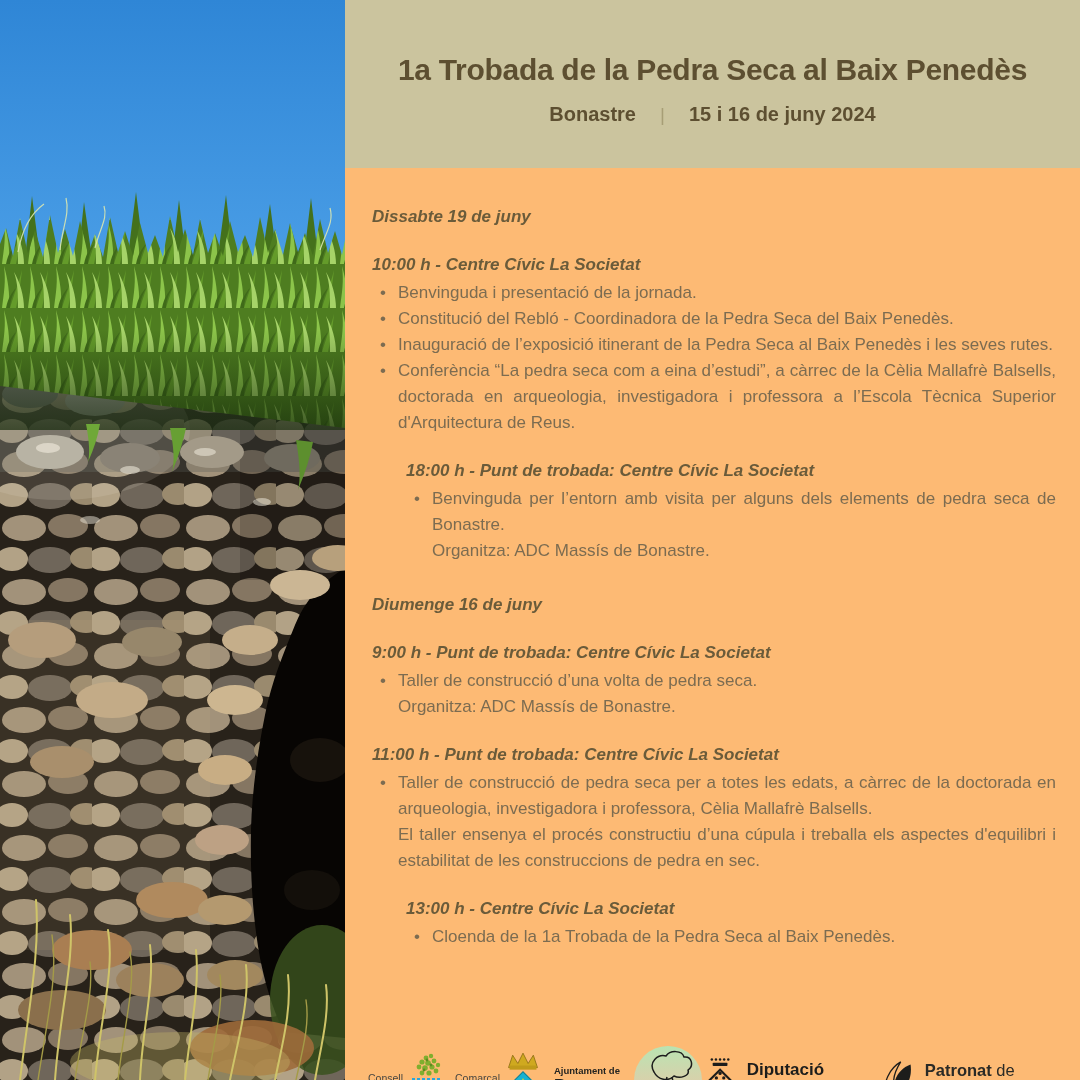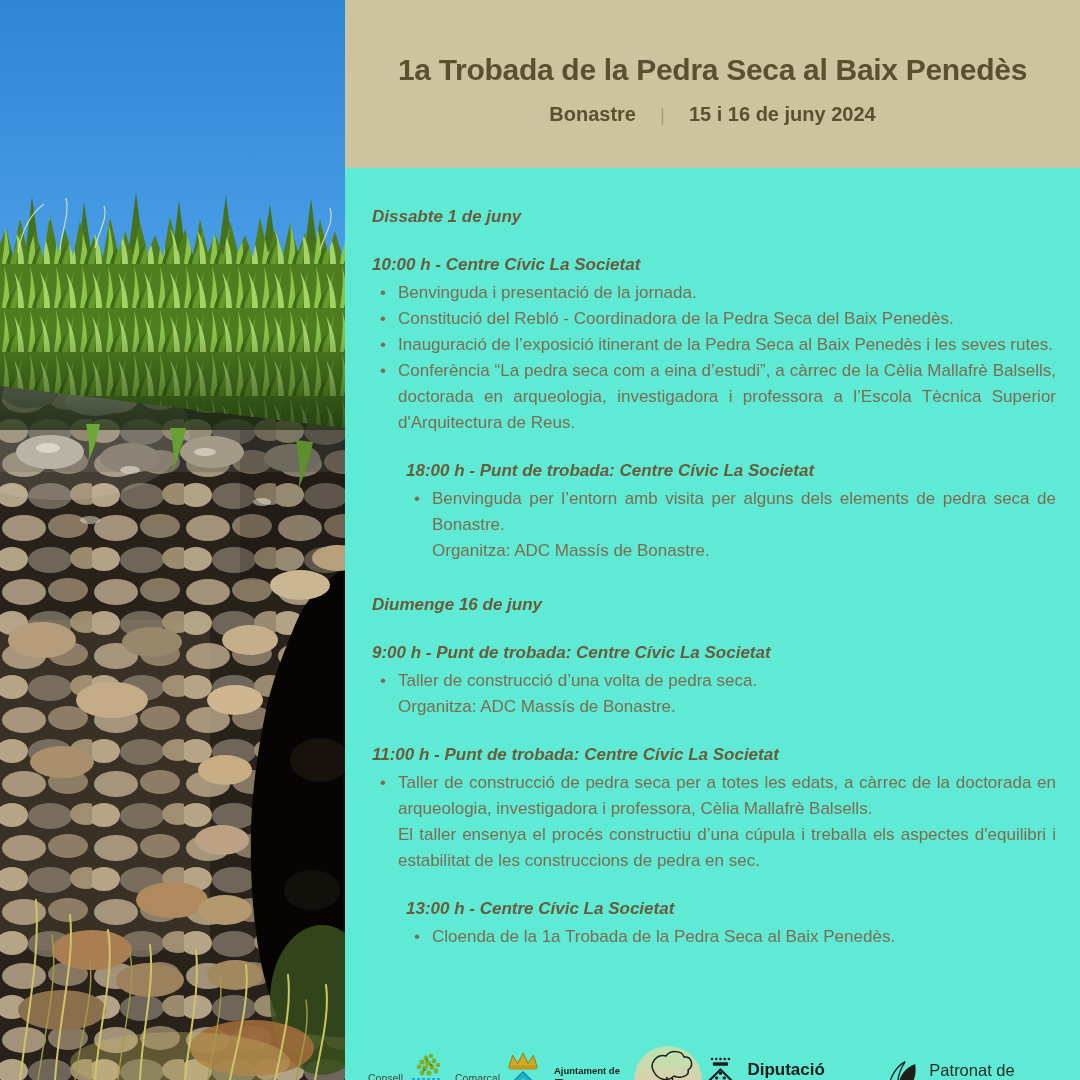--- a/index.html
+++ b/index.html
@@ -1,17 +1,17 @@
 <!DOCTYPE html>
 <html><head>
 <meta charset="utf-8">
 <style>
   html,body{margin:0;padding:0;background:#e8e4da;}
   .poster{position:relative;width:1080px;height:1080px;overflow:hidden;
-          font-family:"Liberation Sans",sans-serif;background:#5eead4;}
+          font-family:"Liberation Sans",sans-serif;background:#fdba74;}
   .photo{position:absolute;left:0;top:0;width:345px;height:1080px;}
   .photo svg{display:block;}
   .content{position:absolute;left:345px;top:0;width:735px;height:1080px;}
 
   .band{background:#cbc49e;height:168px;box-sizing:border-box;text-align:center;padding-top:54px;}
   .title{color:#5d4f31;font-size:30px;font-weight:bold;letter-spacing:-0.3px;line-height:32px;margin:0;}
   .subtitle{color:#5d4f31;font-size:20px;font-weight:bold;margin-top:17px;}
   .subtitle .sep{color:#a79e76;font-weight:normal;padding:0 24px;font-size:19px;}
 
   .schedule{padding:36px 24px 0 27px;color:#7c6c51;font-size:17px;line-height:26px;}
@@ -30,21 +30,21 @@
   .cc-logo{flex-direction:column;align-items:flex-start;}
   .cc-top{display:flex;align-items:flex-end;}
   .cc-small{font-size:10.5px;color:#474641;line-height:11px;padding-bottom:4px;}
   .cc-big{font-size:12px;font-weight:bold;letter-spacing:2.2px;color:#232320;margin-top:1px;}
   .cc-bar{height:3px;width:118px;margin-top:3px;background:linear-gradient(to right,#a9c33b 0 62%,#29b4e8 62% 100%);}
   .bon-text{margin-left:8px;}
   .bon-line1{font-size:9.5px;font-weight:bold;color:#242420;}
   .bon-line2{font-size:16.5px;font-weight:bold;color:#242420;letter-spacing:1px;}
   .dip-label{font-size:17px;font-weight:bold;color:#1d1d1b;margin-left:9px;}
   .pat-label{font-size:16.5px;color:#2a2a26;margin-left:9px;}
-  .pat-label b{font-weight:normal;}
+  .pat-label b{font-weight:bold;}
 </style>
 </head>
 <body>
 
 <div class="poster">
 
   <div class="photo">
     <svg width="345" height="1080" viewBox="0 0 345 1080">
       <defs>
         <linearGradient id="sky" x1="0" y1="0" x2="0" y2="1">
@@ -160,21 +160,21 @@
     <header class="band">
       <h1 class="title">1a Trobada de la Pedra Seca al Baix Penedès</h1>
       <div class="subtitle">
         <span>Bonastre</span><span class="sep">|</span><span>15 i 16 de juny 2024</span>
       </div>
     </header>
 
     <main class="schedule">
 
       <section class="day">
-        <p class="day-label">Dissabte 1 de juny</p>
+        <p class="day-label">Dissabte 19 de juny</p>
 
         <div class="slot">
           <p class="slot-heading">10:00 h - Centre Cívic La Societat</p>
           <div class="item">
             <span class="bullet">•</span>
             <div class="para">Benvinguda i presentació de la jornada.</div>
           </div>
           <div class="item">
             <span class="bullet">•</span>
             <div class="para">Constitució del Rebló - Coordinadora de la Pedra Seca del Baix Penedès.</div>

